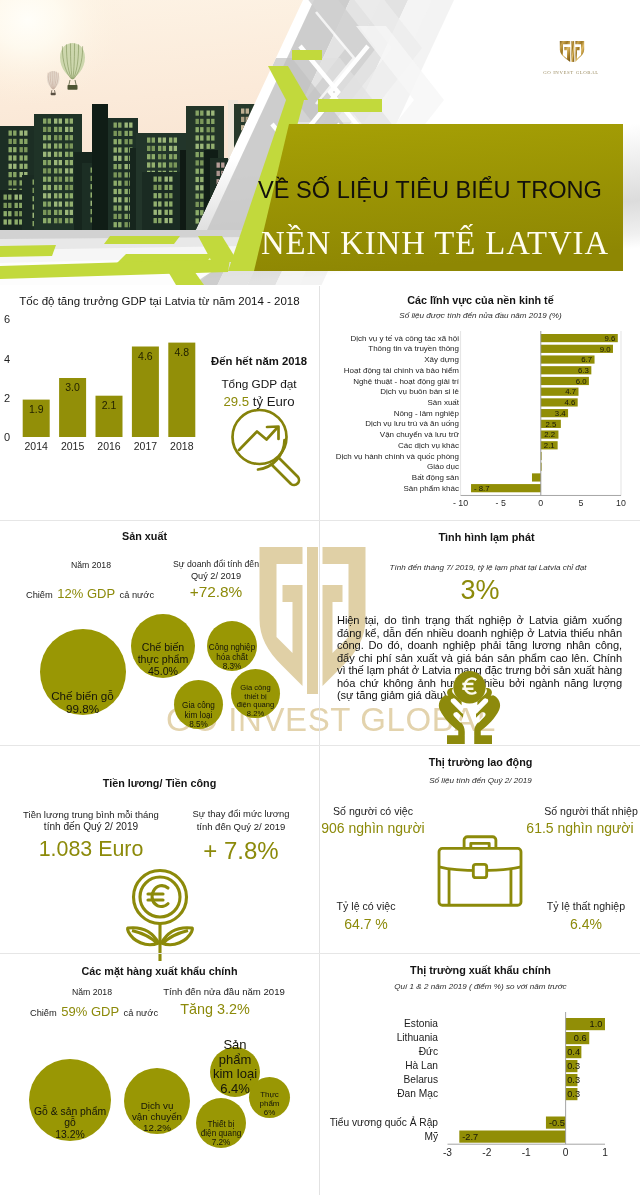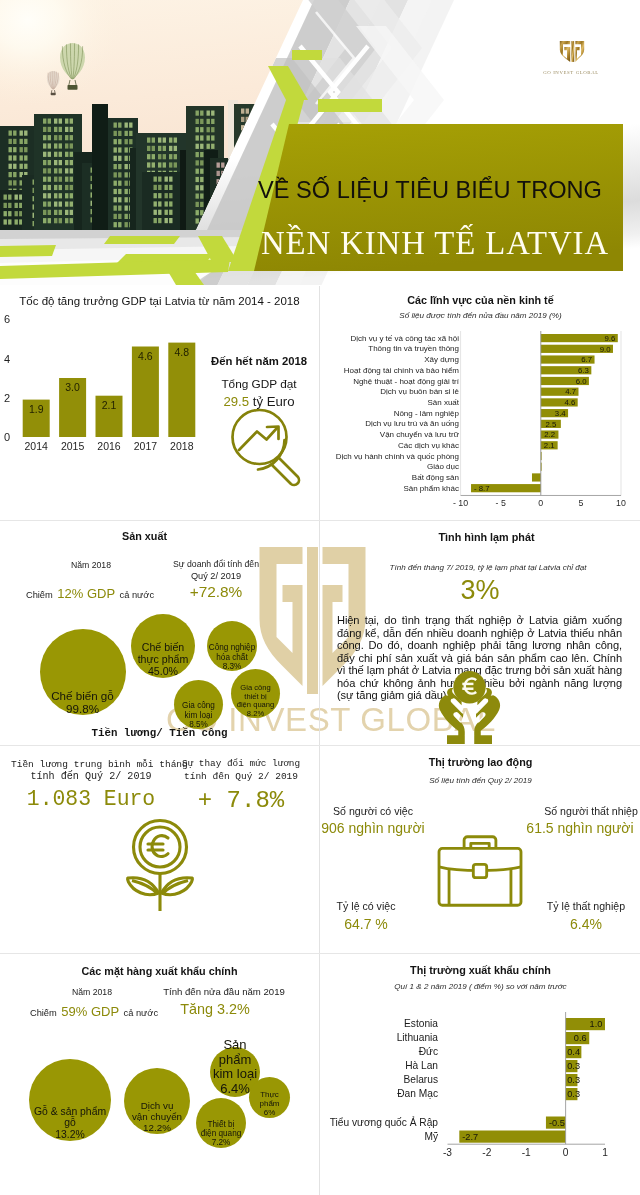--- a/index.html
+++ b/index.html
@@ -1064,21 +1064,21 @@
       </g>
       <circle cx="37" cy="21" r="16.4" fill="#8d8a0c"></circle>
       <g fill="none" stroke="#fdfbee" stroke-width="2.5" stroke-linecap="butt">
         <path d="M 43.8 13.8 C 40.8 11.2 35.7 11.7 33.4 15.6 C 31.1 19.5 32.1 24.1 35.5 26.4 C 38.1 28.1 41.7 27.6 43.8 25.8"></path>
         <path d="M 29.7 17.6 L 41.0 17.6"></path>
         <path d="M 29.7 22.5 L 41.0 22.5"></path>
       </g>
     </svg>
   </div>
 
-  <div class="sec" id="s-wage" style="left:0;top:718px;width:319px;height:207px;font-family:Liberation Mono, monospace;">
+  <div class="sec" id="s-wage" style="left:0;top:768px;width:319px;height:207px;">
     <div class="title">Tiền lương/ Tiền công</div>
     <div class="kv-lab" style="left:11px;top:41px;width:160px;font-size:9.5px;">Tiền lương trung bình mỗi tháng</div>
     <div class="kv-lab" style="left:11px;top:53px;width:160px;font-size:10.1px;">tính đến Quý 2/ 2019</div>
     <div class="kv-big olive" style="left:11px;top:69px;width:160px;font-size:21.4px;">1.083 Euro</div>
     <div class="kv-lab" style="left:165px;top:40px;width:152px;font-size:9.4px;">Sự thay đổi mức lương</div>
     <div class="kv-lab" style="left:165px;top:53px;width:152px;font-size:9.5px;">tính đến Quý 2/ 2019</div>
     <div class="kv-big olive" style="left:165px;top:69px;width:152px;font-size:24px;">+ 7.8%</div>
     <svg width="76" height="98" viewBox="0 0 76 98" style="position:absolute;left:122px;top:100px;">
       <g fill="none" stroke="#8c8a0a" stroke-width="3.1">
         <circle cx="38" cy="29" r="26.5"></circle>

